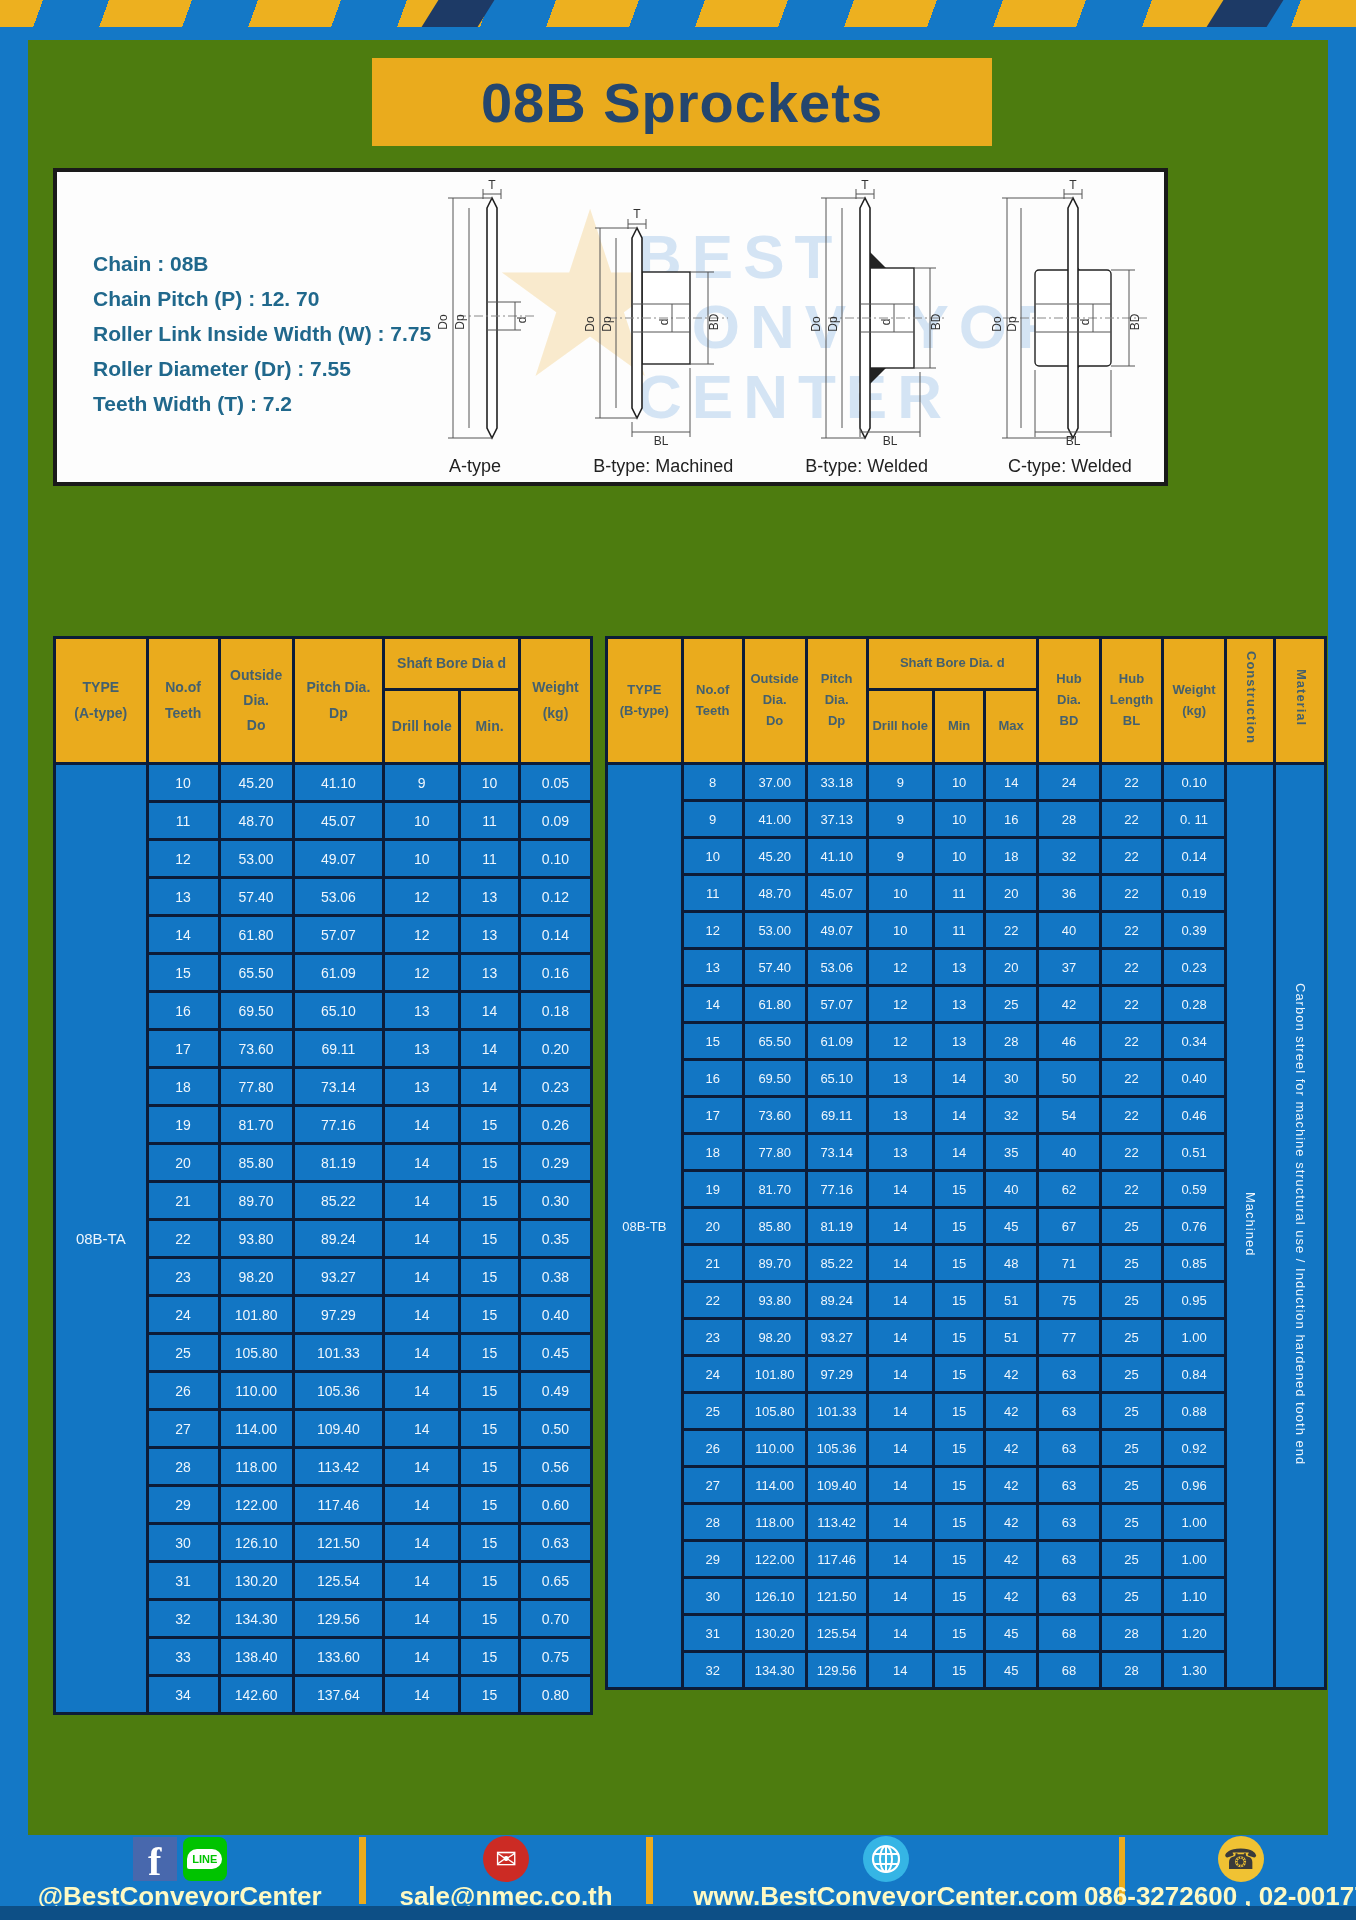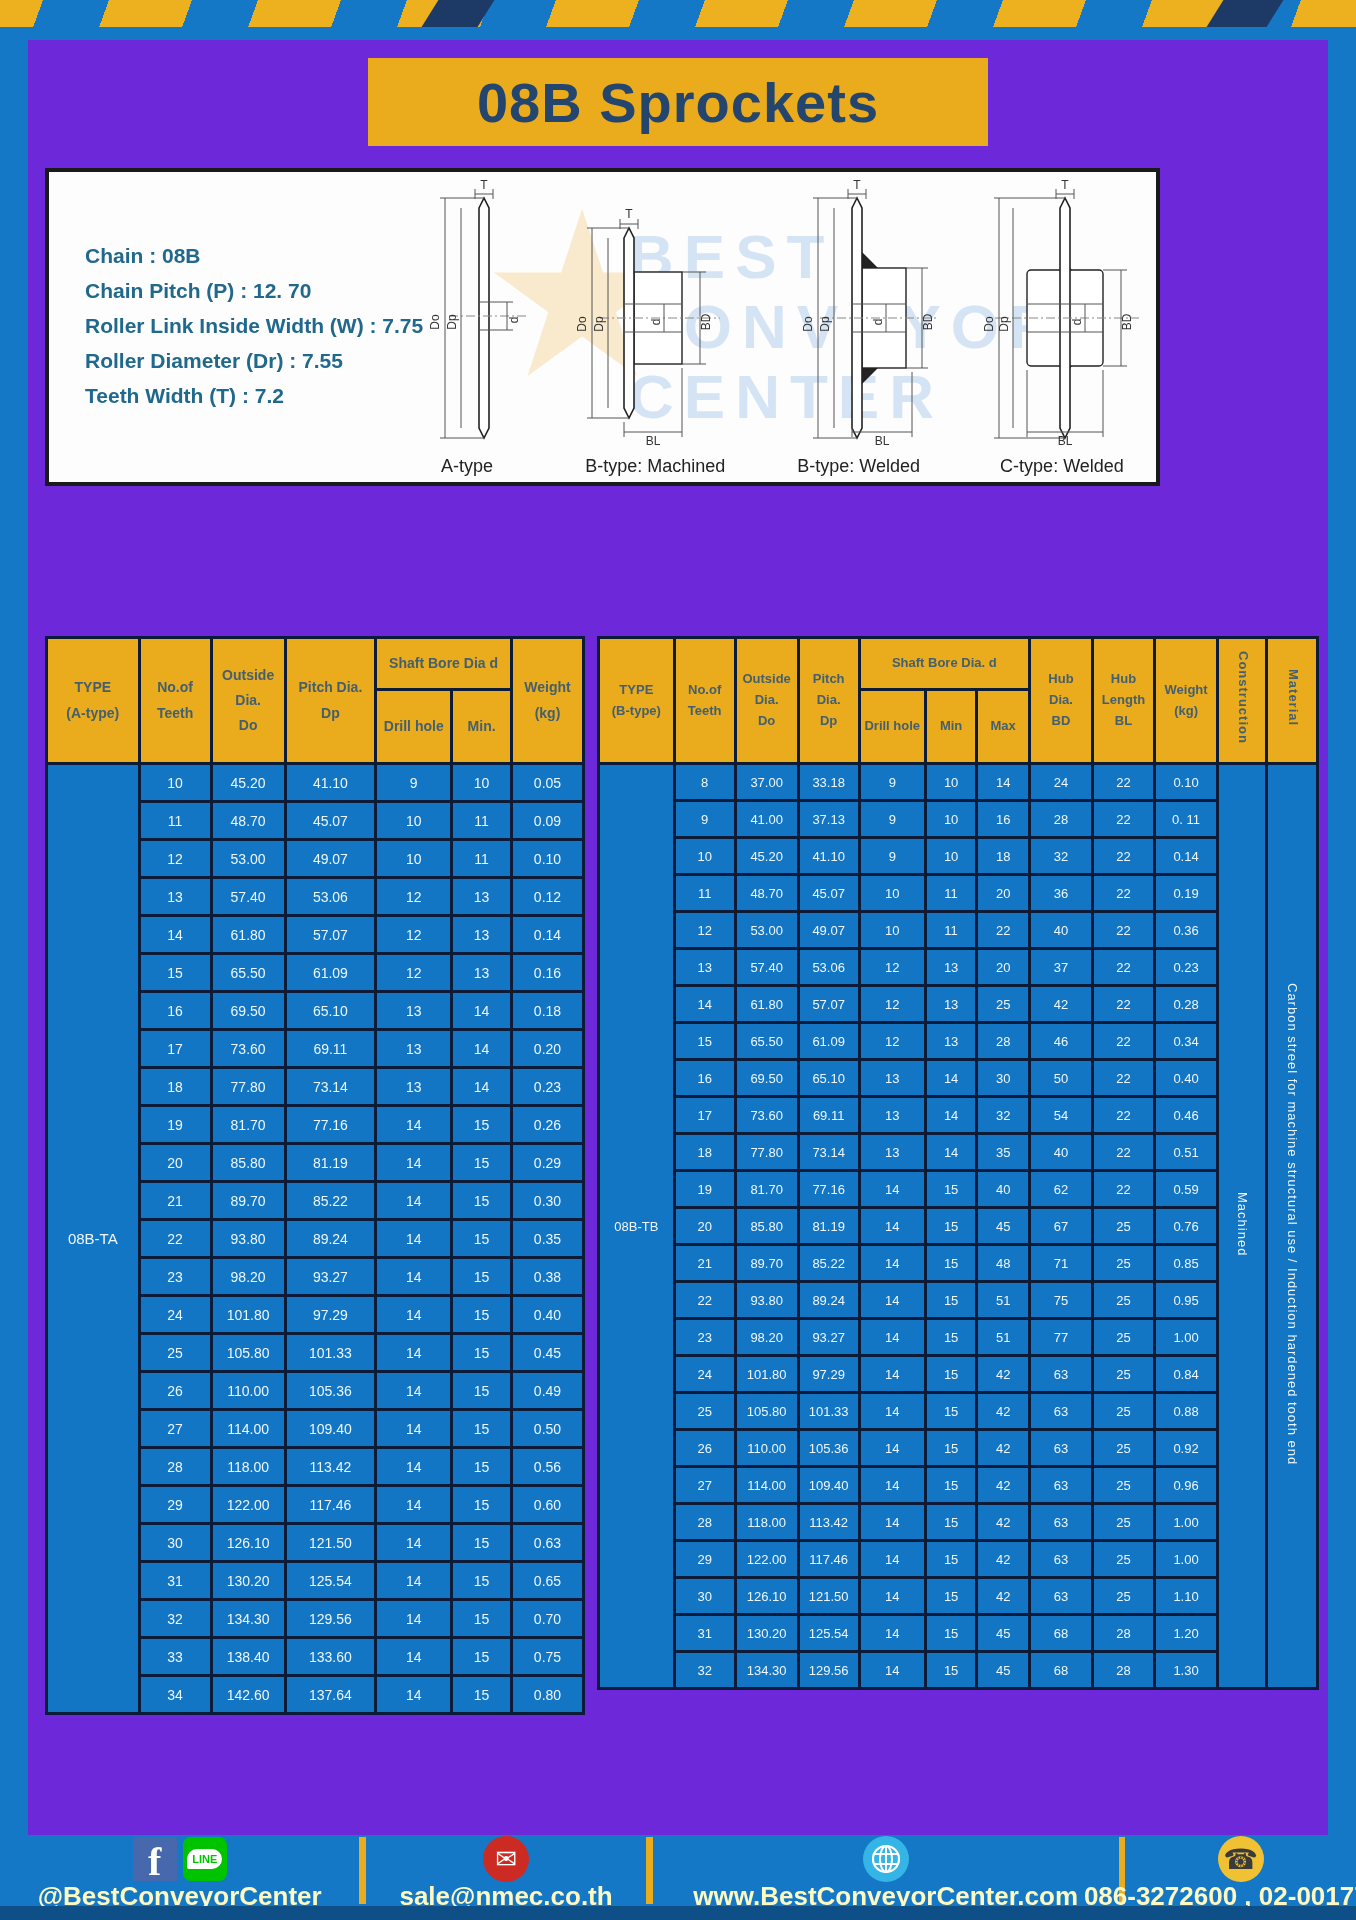--- a/index.html
+++ b/index.html
@@ -12,32 +12,32 @@
   
   .top-bar { position:absolute; left:0; top:0; width:1356px; height:40px; background:#1478c6; overflow:hidden; }
   .top-stripes {
     position:absolute; left:-40px; top:0; width:1440px; height:27px;
     background:repeating-linear-gradient(110deg, #edb01f 0 78px, #1478c6 78px 140px);
   }
   .navy-accent { position:absolute; top:0; height:27px; background:#1d3a66; transform:skewX(-32deg); }
   .navy-accent.a1 { left:430px; width:56px; }
   .navy-accent.a2 { left:1215px; width:60px; }
   
-  .content { position:absolute; left:28px; top:40px; width:1300px; height:1795px; background:#6d28d9; }
+  .content { position:absolute; left:28px; top:40px; width:1300px; height:1795px; background:#4d7c0f;padding-left:8px; }
   .title-box {
     width:620px; height:88px; margin:18px auto 0 auto; background:#eaab1d;
     display:flex; align-items:center; justify-content:center;
   }
   .title-box h1 { margin:0; font-size:56px; font-weight:bold; color:#24466e; letter-spacing:1px; }
   
   .diagram-box {
     position:relative; margin:22px 0 0 17px; width:1115px; height:318px;
     border:4px solid #1a1a1a; background:#fdfdfd; overflow:hidden;
   }
-  .specs { position:absolute; left:36px; top:72px; }
+  .specs { position:absolute; left:36px; top:80px; }
   .spec-line { font-size:21px; font-weight:bold; color:#20688c; margin-bottom:11px; white-space:nowrap; }
   .watermark { position:absolute; left:430px; top:20px; width:640px; pointer-events:none; }
   .wm-star { position:absolute; left:0; top:-30px; font-size:230px; color:#f6dca6; opacity:.55; }
   .wm-lines { position:absolute; left:150px; top:30px; font-size:62px; font-weight:bold; letter-spacing:10px; color:rgba(185,212,238,.6); line-height:70px; }
   .figures { position:absolute; left:338px; top:8px; width:770px; display:flex; justify-content:space-between; }
   figure { margin:0; text-align:center; }
   figure svg { display:block; }
   figcaption { font-size:18px; color:#222; margin-top:-4px; font-family:"Liberation Sans",sans-serif;text-align:center; }
   .dline { stroke:#555; stroke-width:1; }
   .plate { fill:#fff; stroke:#222; stroke-width:1.6; }
@@ -556,21 +556,21 @@
           </tr>
           <tr>
             <td>12</td>
             <td>53.00</td>
             <td>49.07</td>
             <td>10</td>
             <td>11</td>
             <td>22</td>
             <td>40</td>
             <td>22</td>
-            <td>0.36</td>
+            <td>0.39</td>
           </tr>
           <tr>
             <td>13</td>
             <td>57.40</td>
             <td>53.06</td>
             <td>12</td>
             <td>13</td>
             <td>20</td>
             <td>37</td>
             <td>22</td>

